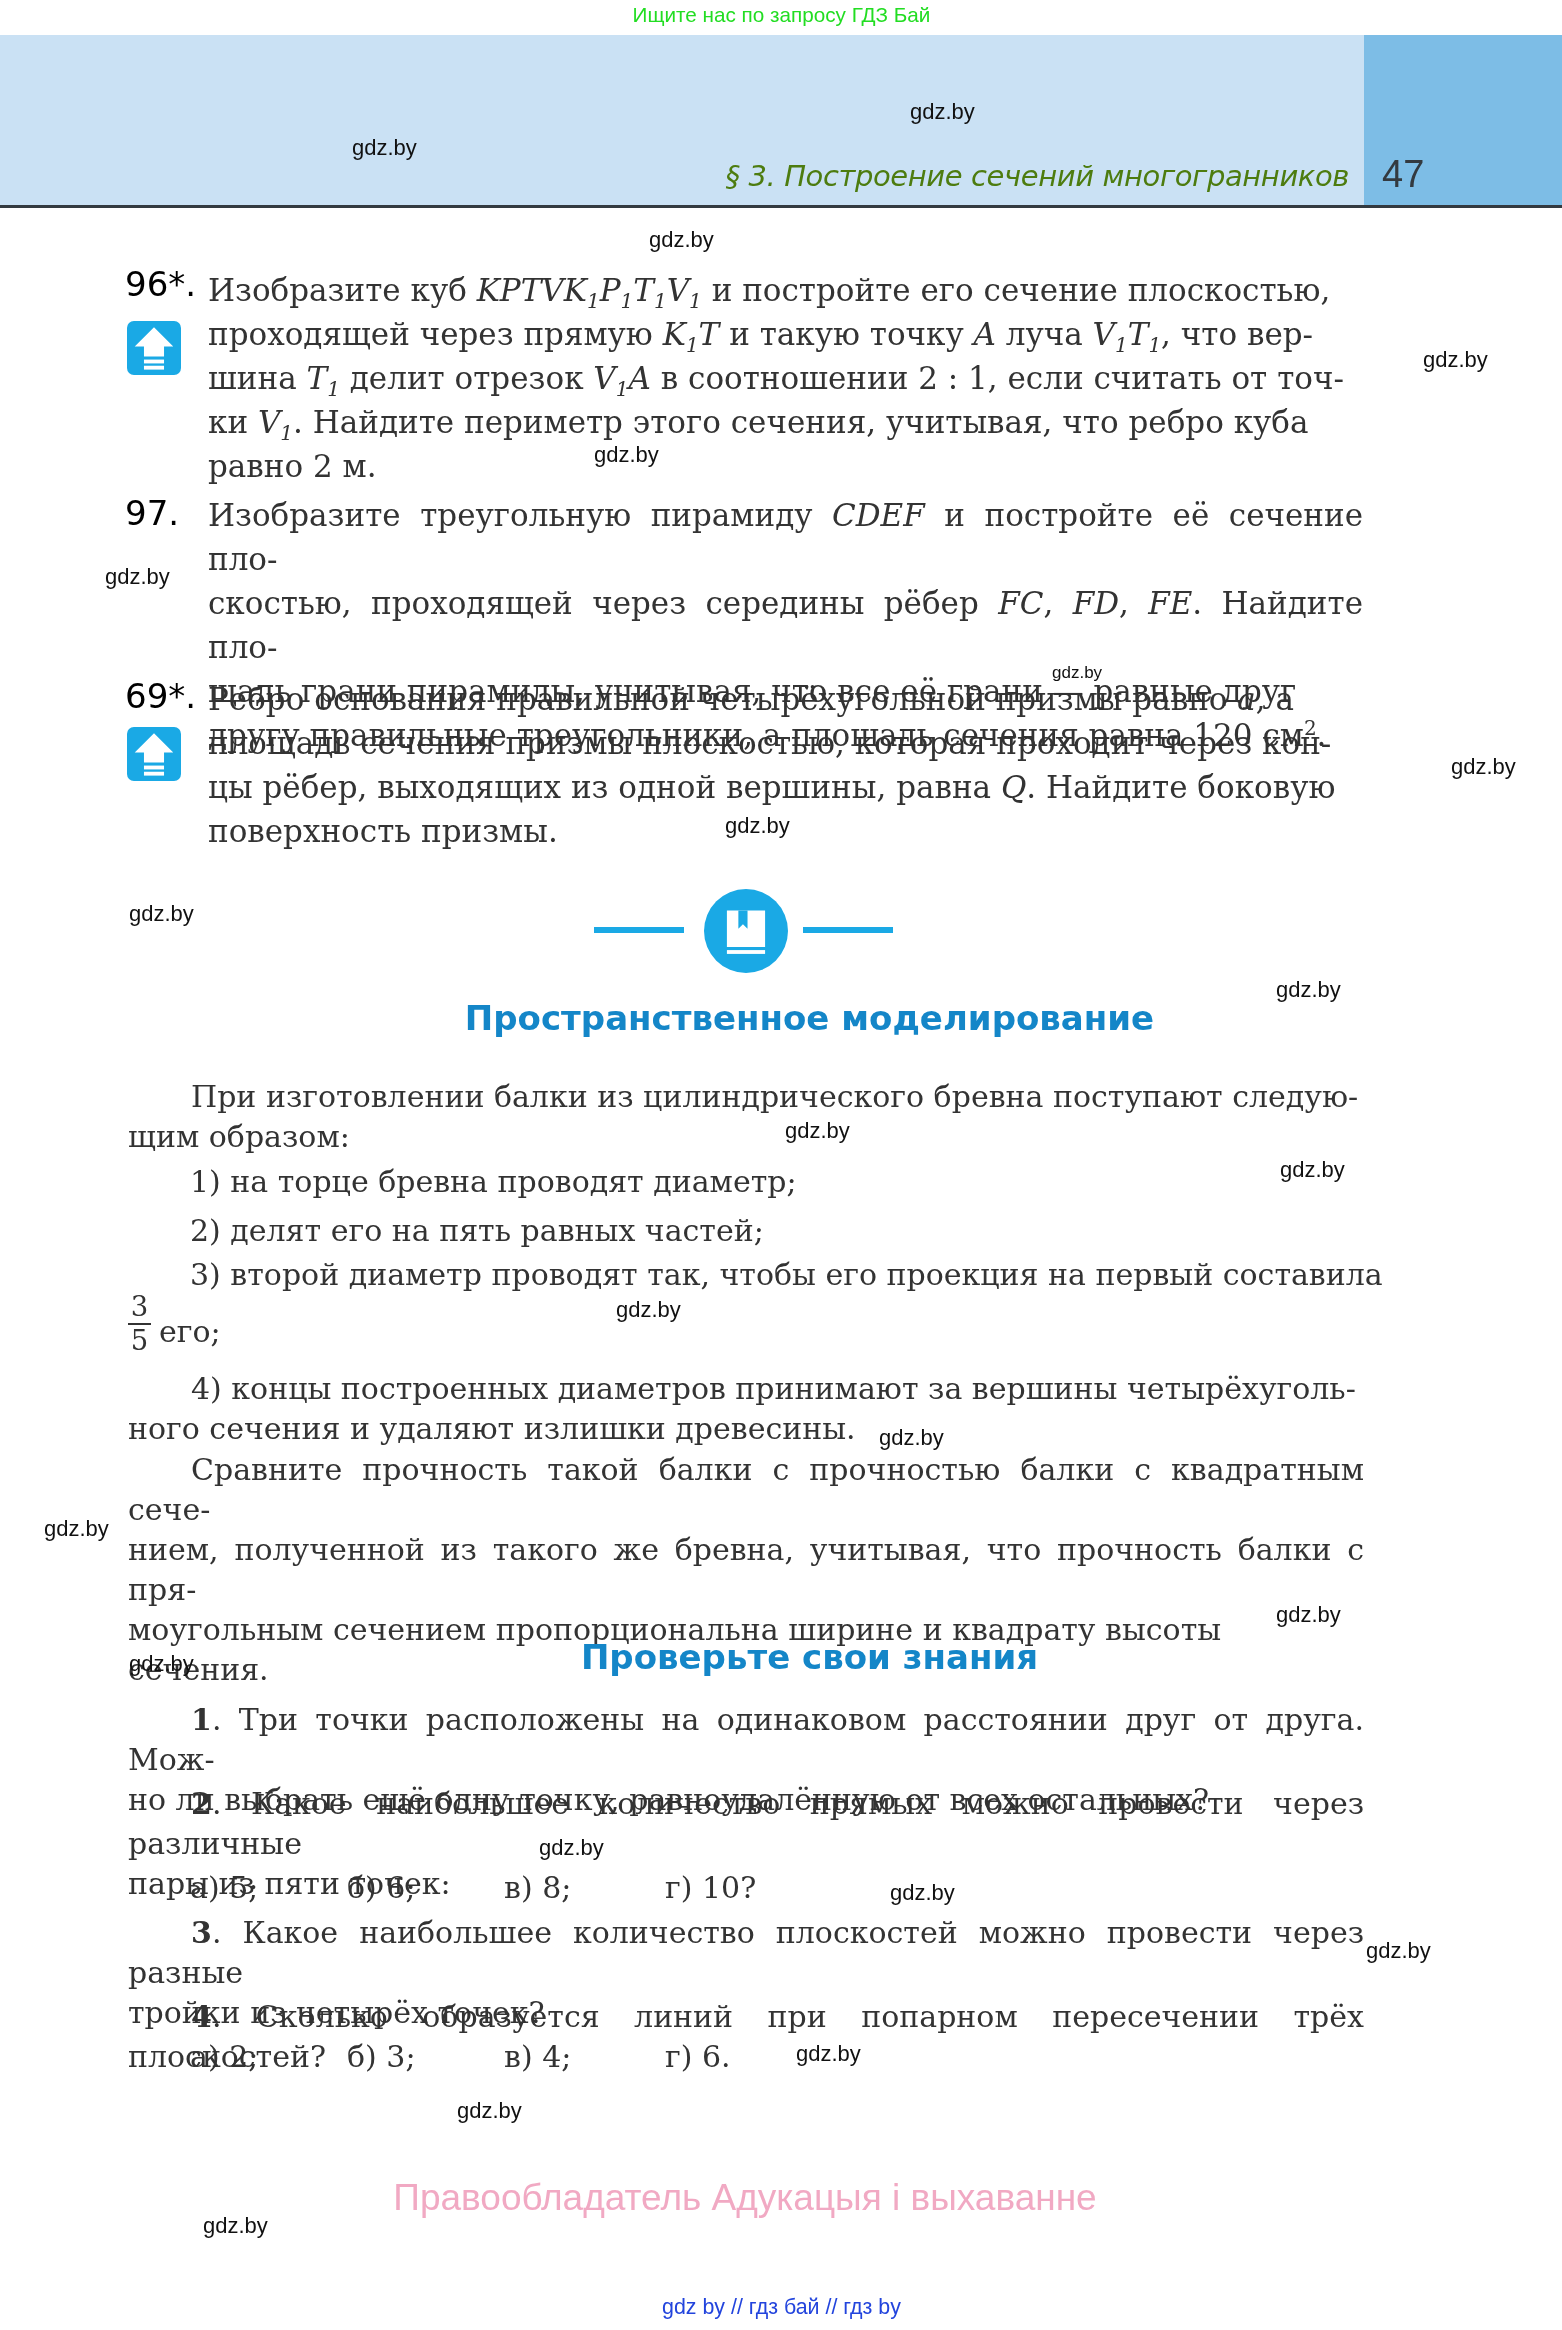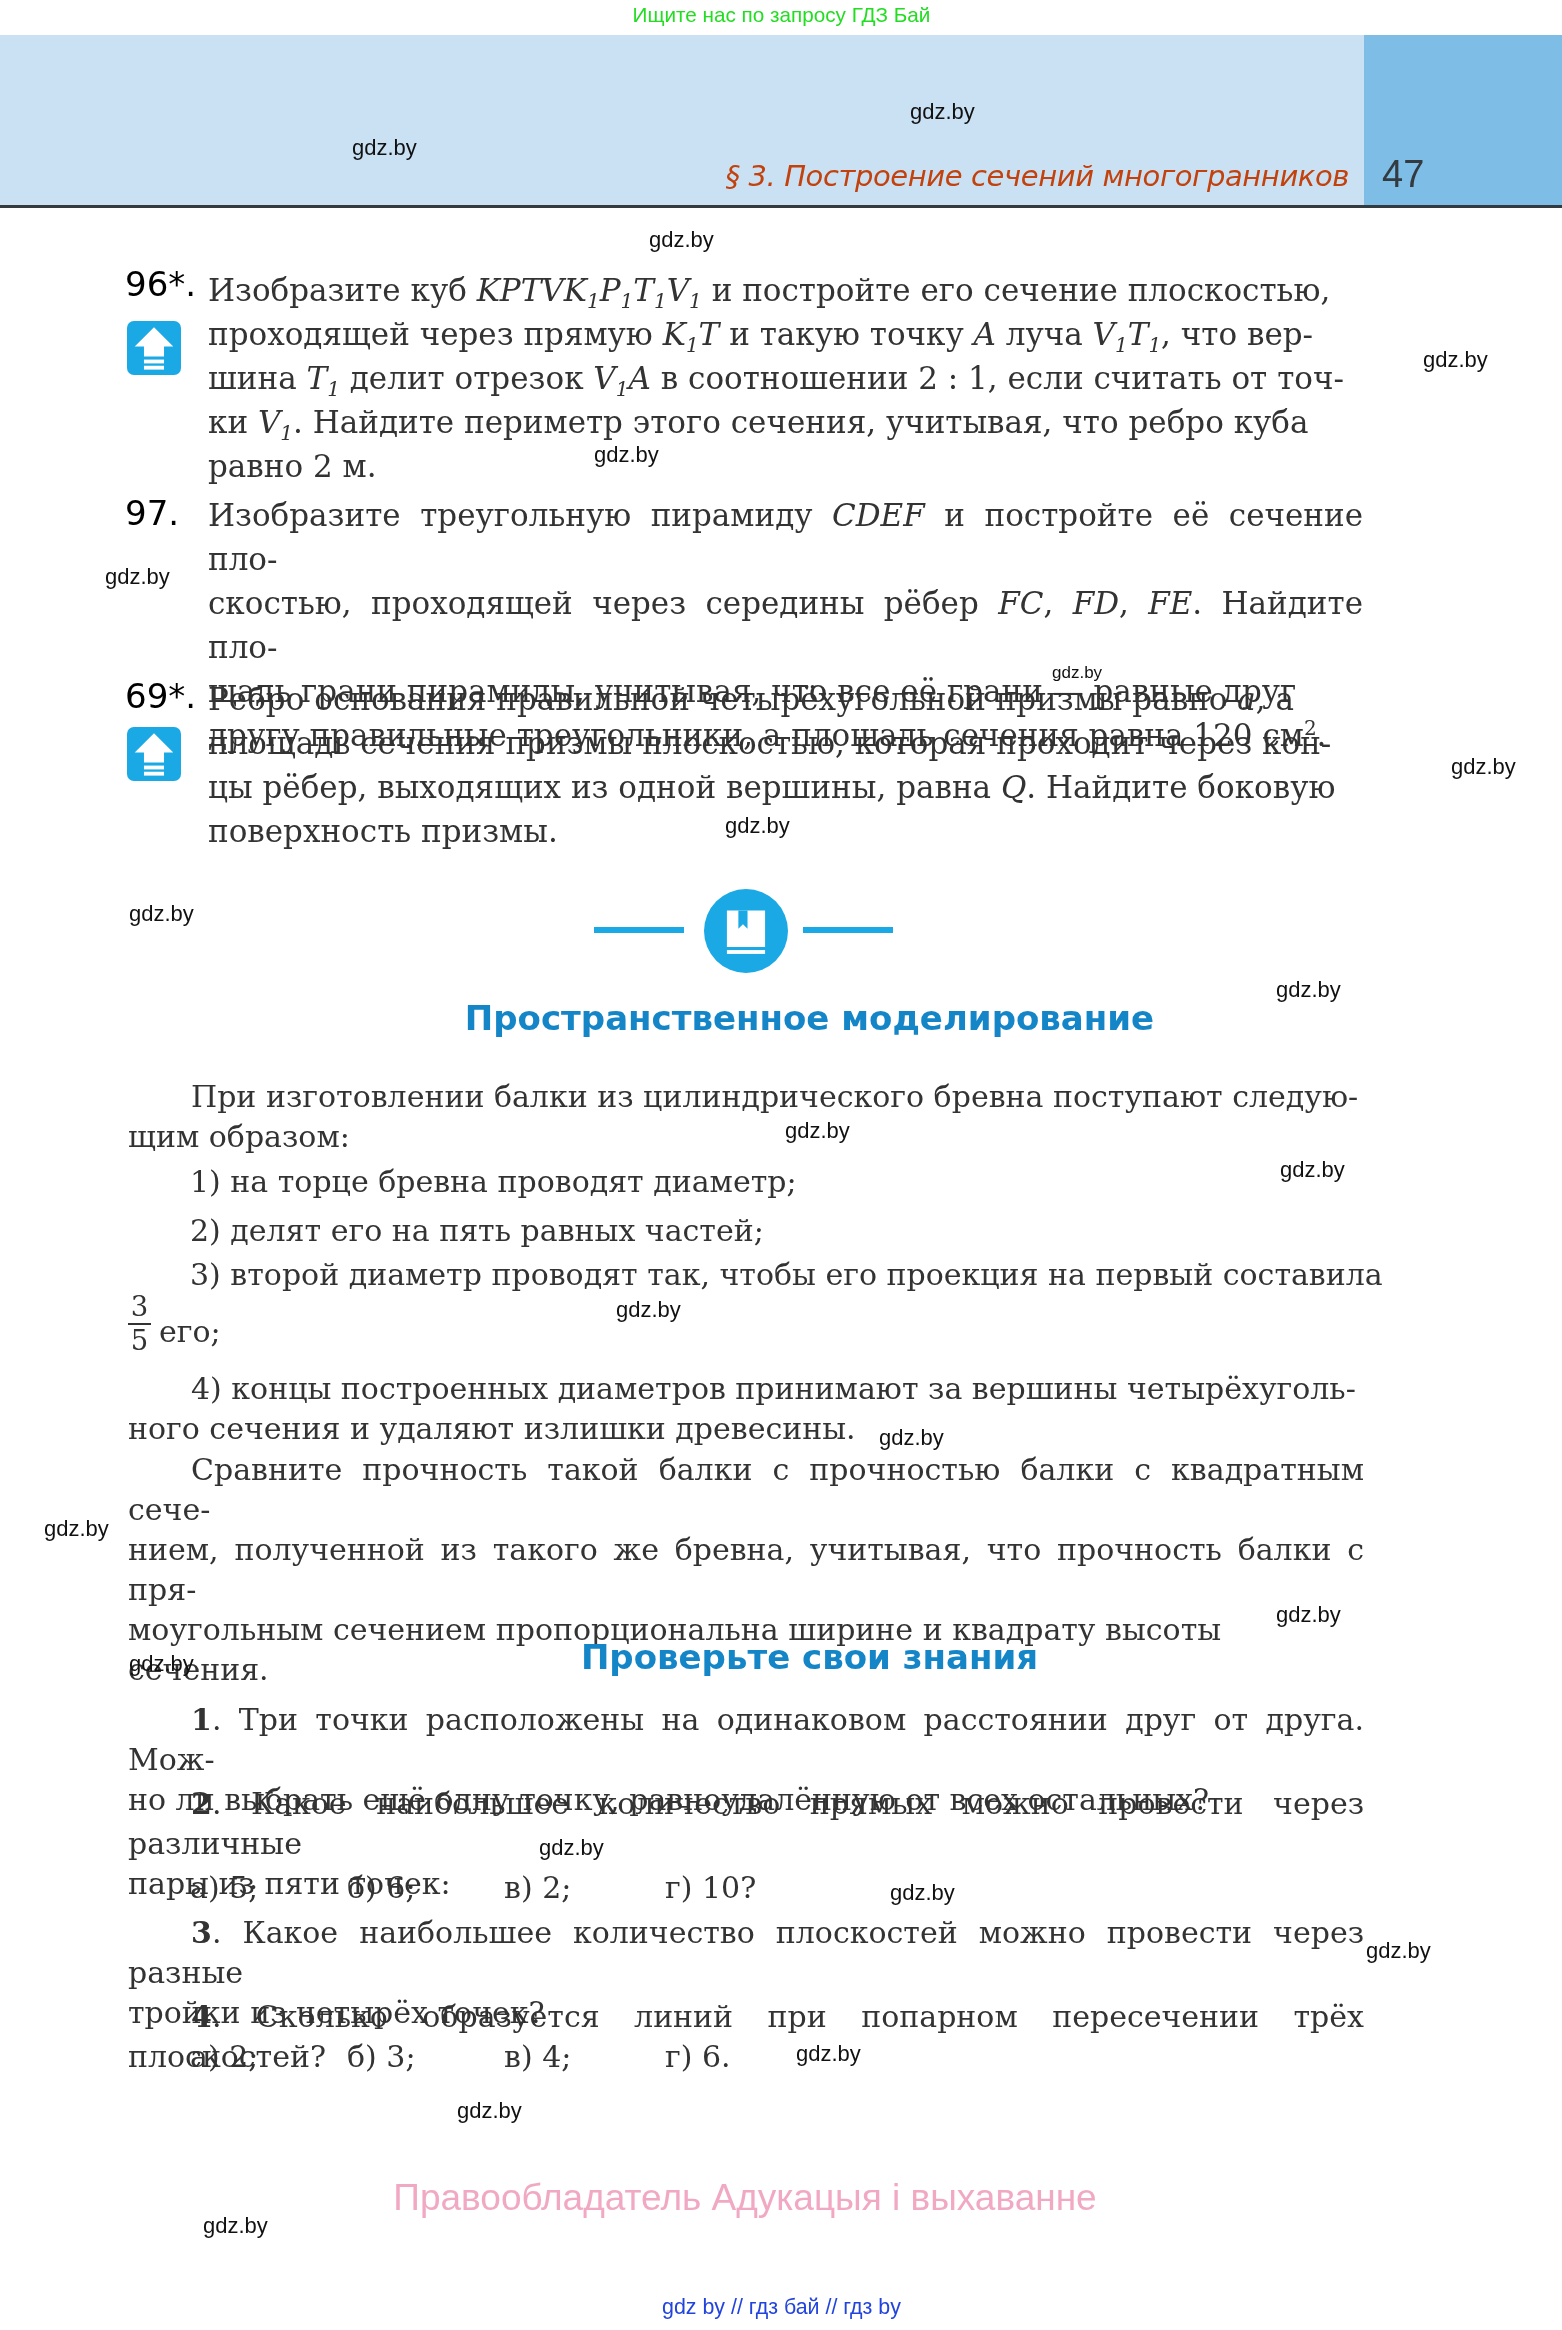--- a/index.html
+++ b/index.html
@@ -5,21 +5,21 @@
   html, body { margin:0; padding:0; }
   body { width:1563px; height:2330px; position:relative; background:#ffffff; overflow:hidden;
          font-family:"DejaVu Serif", serif; color:#333333; }
   .abs { position:absolute; }
   .top-banner { top:3.1px; left:0; width:1563px; text-align:center; color:#22dd22;
                 font-family:"Liberation Sans", sans-serif; font-size:20.7px; }
   .header-band { top:35px; left:0; width:1364px; height:171px; background:#cae1f4; }
   .page-box { top:35px; left:1364px; width:199px; height:171px; background:#7dbde6; }
   .header-line { top:205px; left:0; width:1563px; height:3.1px; background:#333a40; }
   .section-title { top:159px; right:214px; font-family:"DejaVu Sans", sans-serif; font-style:italic;
-                   font-size:29px; color:#c2410c; white-space:nowrap; letter-spacing:-0.4px; }
+                   font-size:29px; color:#4d7c0f; white-space:nowrap; letter-spacing:-0.4px; }
   .page-num { top:153px; left:1382px; font-family:"Liberation Sans", sans-serif; font-size:38px; color:#333a40; }
 
   .wm { font-family:"Liberation Sans", sans-serif; font-size:22px; color:#111; white-space:nowrap; }
   .wm-sm { font-size:17px; }
 
   .ex-num { font-family:"DejaVu Sans", sans-serif; font-weight:normal; color:#000000; font-size:34px; white-space:nowrap; }
   .ex-text { left:208px; width:1155px; font-size:31px; line-height:44px; text-align:justify; }
   .ex-text i { font-family:"DejaVu Serif", serif; font-style:italic;margin-top:28px; }
   sub, sup { font-size:20px; line-height:0; }
 
@@ -135,21 +135,21 @@
 
 <div class="abs para" style="top:1700px;">
   <div class="indent"><b>1</b>. Три точки расположены на одинаковом расстоянии друг от друга. Мож-</div>
   <div style="text-align:left">но ли выбрать ещё одну точку, равноудалённую от всех остальных?</div>
 </div>
 <div class="abs para" style="top:1784px;">
   <div class="indent"><b>2</b>. Какое наибольшее количество прямых можно провести через различные</div>
   <div style="text-align:left">пары из пяти точек:</div>
 </div>
 <div class="abs answers li" style="top:1870px;">
-  <span style="width:157px">а) 5;</span><span style="width:157px">б) 6;</span><span style="width:161px">в) 2;</span><span>г) 10?</span>
+  <span style="width:157px">а) 5;</span><span style="width:157px">б) 6;</span><span style="width:161px">в) 8;</span><span>г) 10?</span>
 </div>
 <div class="abs para" style="top:1913px;">
   <div class="indent"><b>3</b>. Какое наибольшее количество плоскостей можно провести через разные</div>
   <div style="text-align:left">тройки из четырёх точек?</div>
 </div>
 <div class="abs para" style="top:1997px;">
   <div class="indent"><b>4</b>. Сколько образуется линий при попарном пересечении трёх плоскостей?</div>
 </div>
 <div class="abs answers li" style="top:2039px;">
   <span style="width:157px">а) 2;</span><span style="width:157px">б) 3;</span><span style="width:161px">в) 4;</span><span>г) 6.</span>

